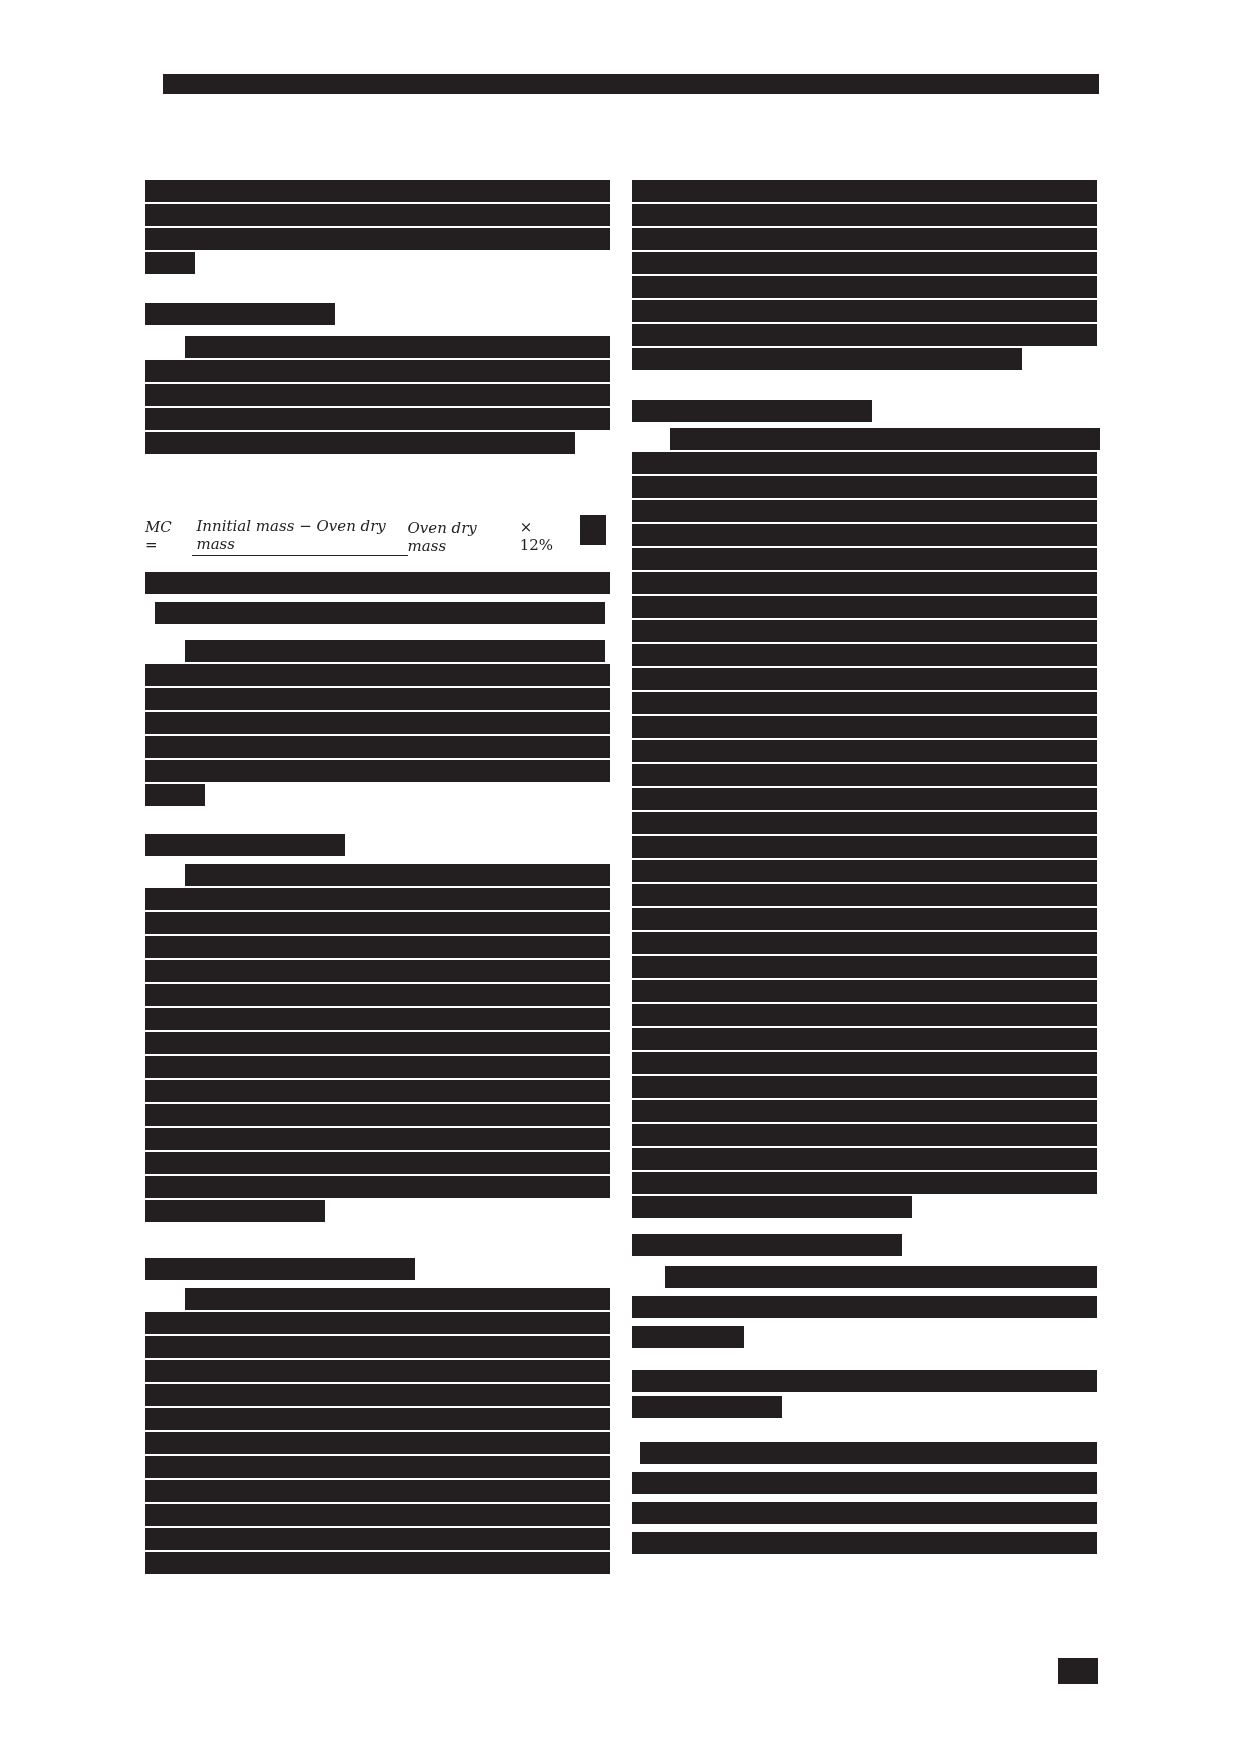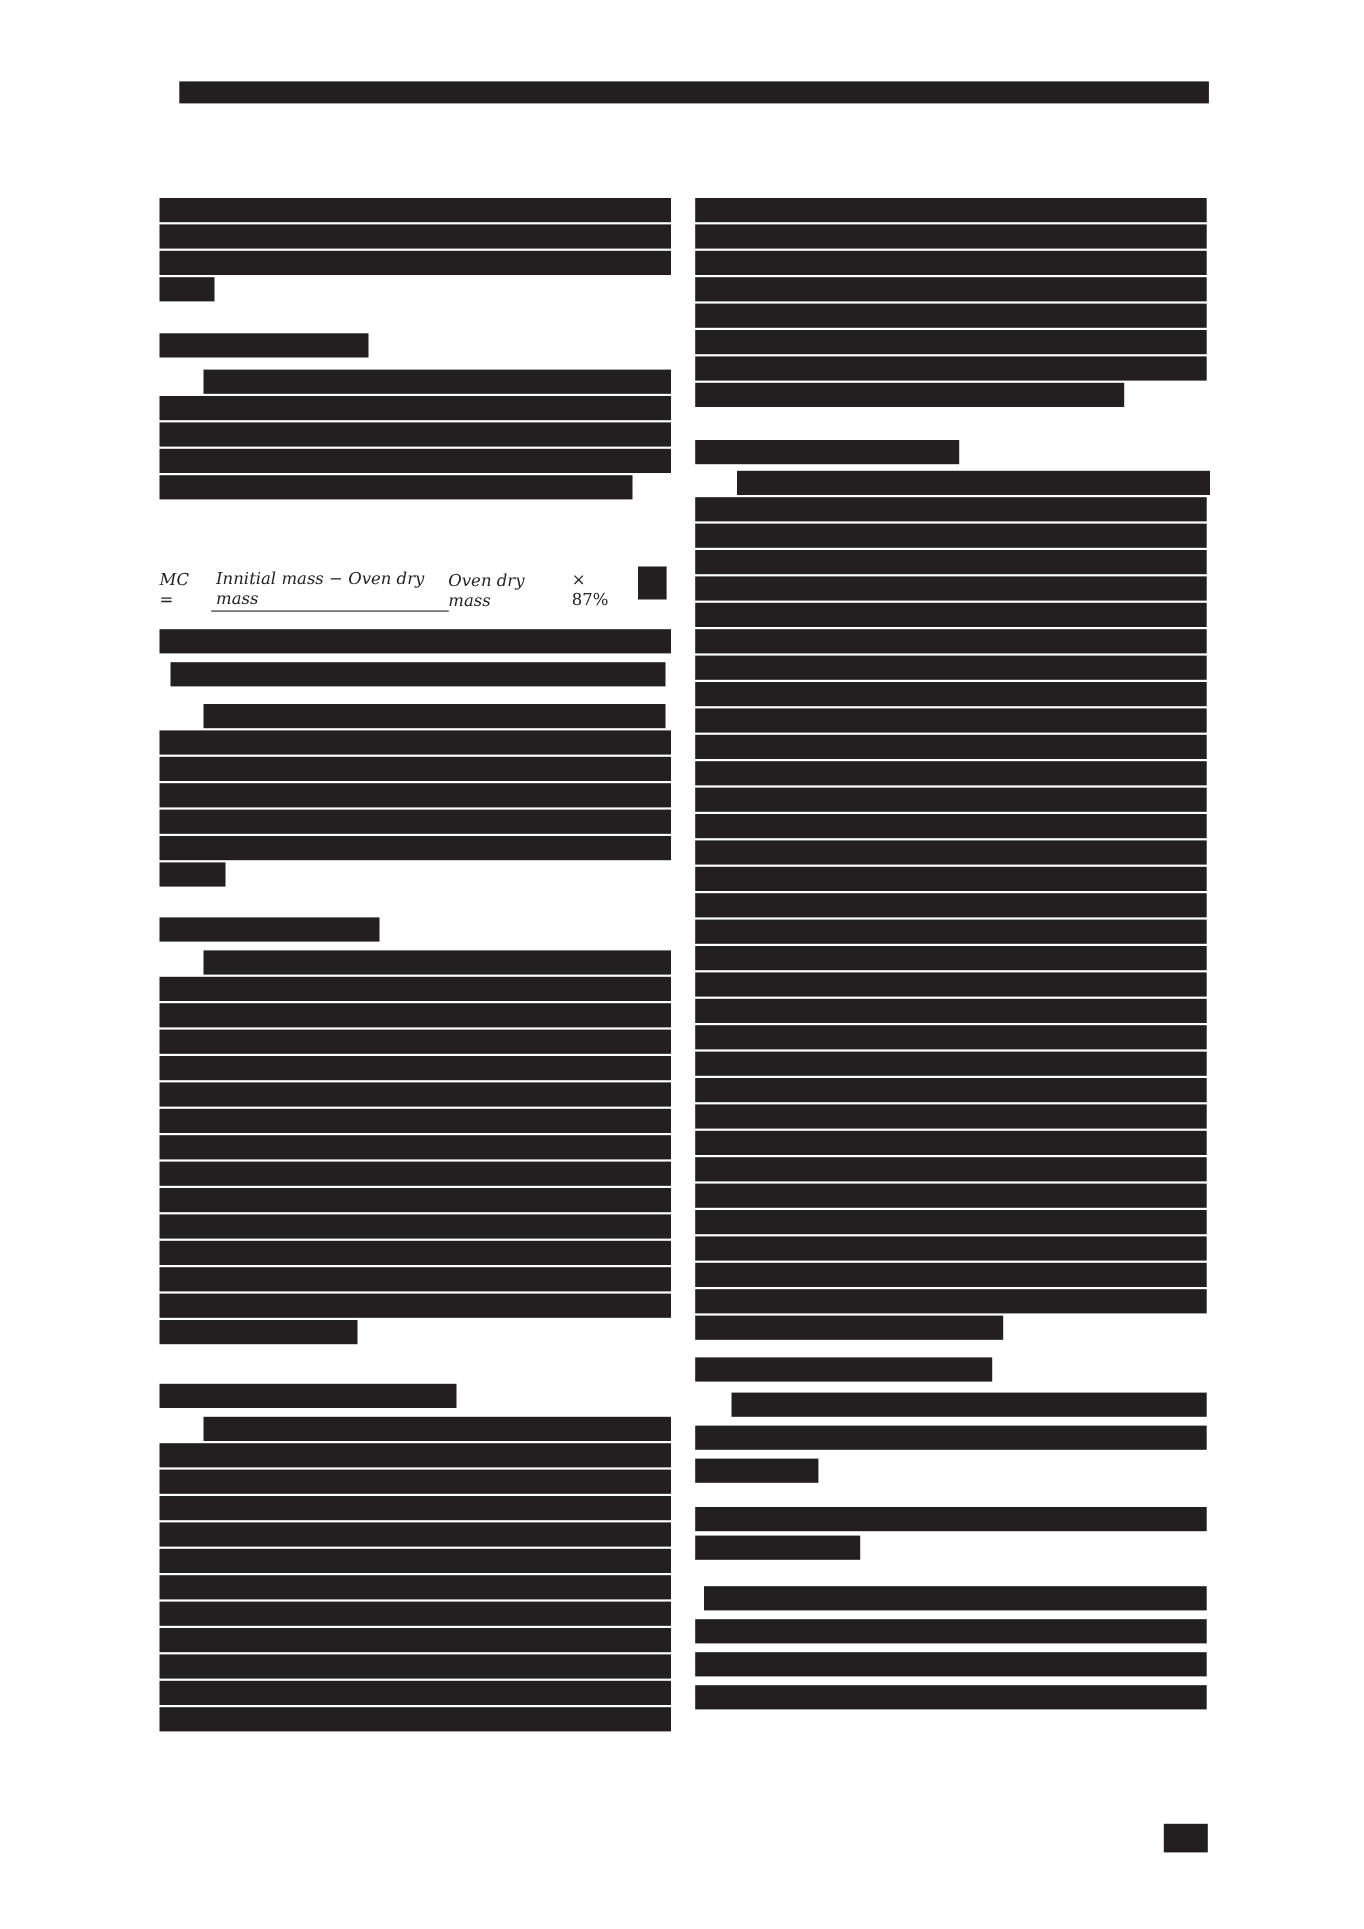--- a/index.html
+++ b/index.html
@@ -22,21 +22,21 @@
 
 <div id="left-col" class="col"></div>
 <div id="right-col" class="col"></div>
 
 <div class="formula">
   <span>MC =</span>
   <span class="frac">
     <span class="num">Innitial mass − Oven dry mass</span>
     <span class="den">Oven dry mass</span>
   </span>
-  <span class="times">× 87%</span>
+  <span class="times">× 12%</span>
 </div>
 <div class="eqno"></div>
 
 <div class="pageno"></div>
 
 <div class="bar" style="left: 145px; top: 180px; width: 465px;"></div>
 <div class="bar" style="left: 145px; top: 204px; width: 465px;"></div>
 <div class="bar" style="left: 145px; top: 228px; width: 465px;"></div>
 <div class="bar" style="left: 145px; top: 252px; width: 50px;"></div>
 <div class="bar" style="left: 145px; top: 303px; width: 190px;"></div>

